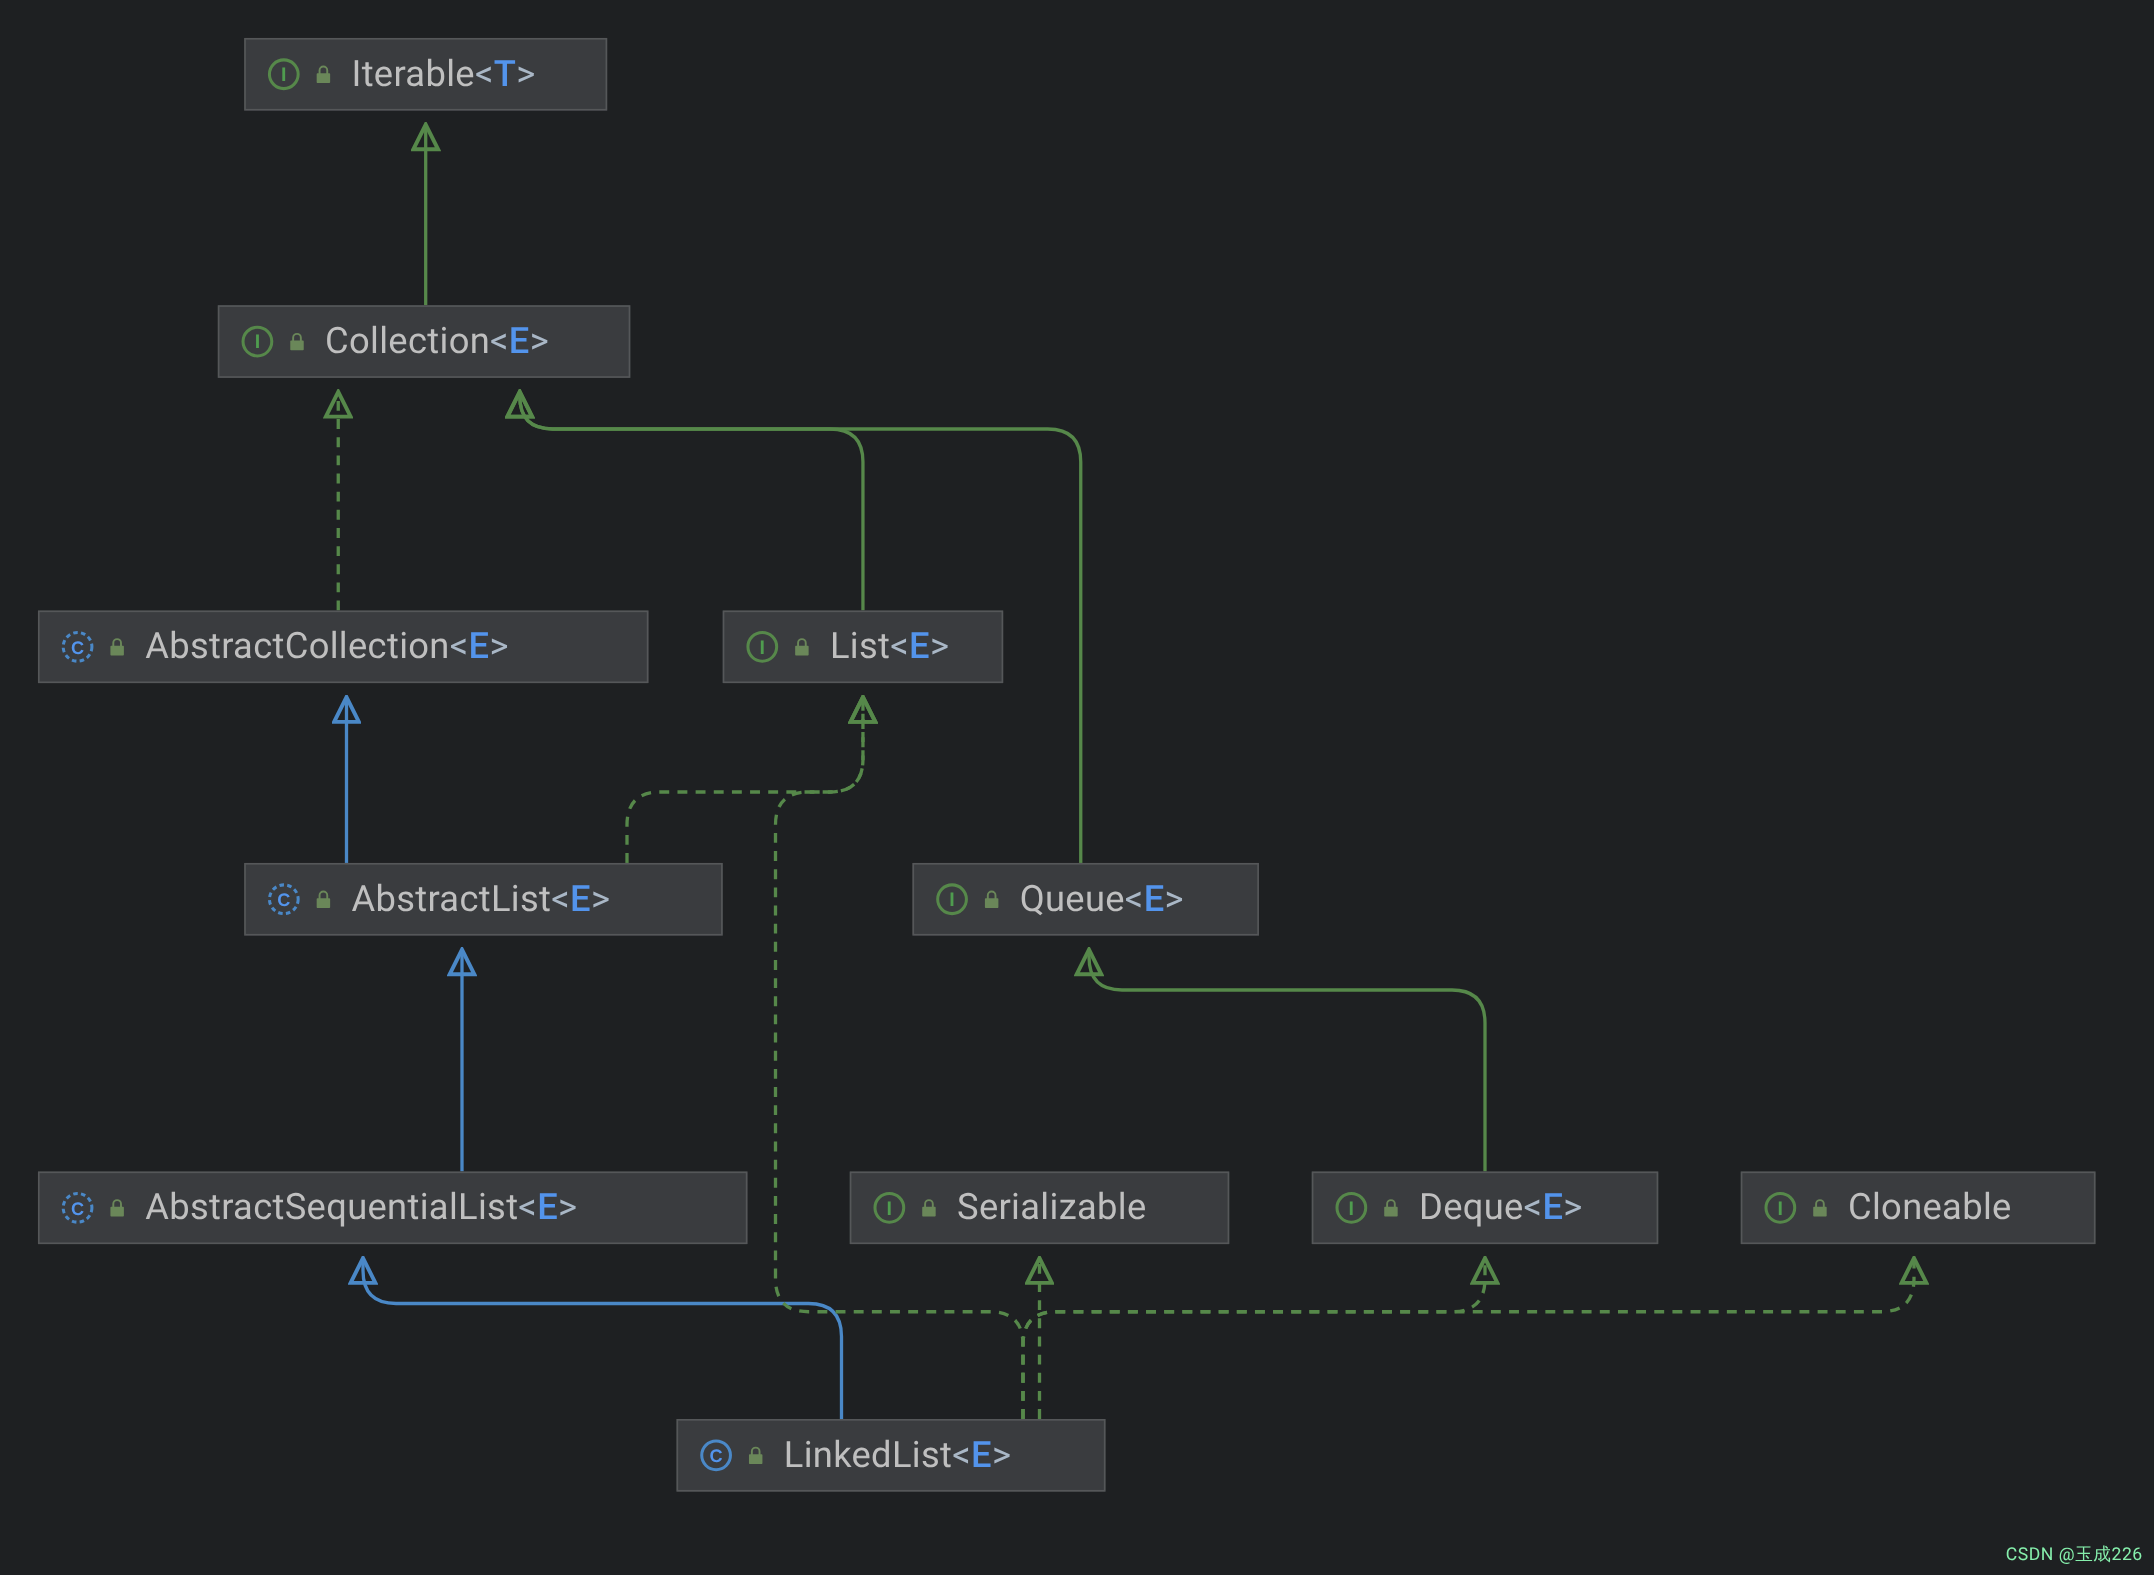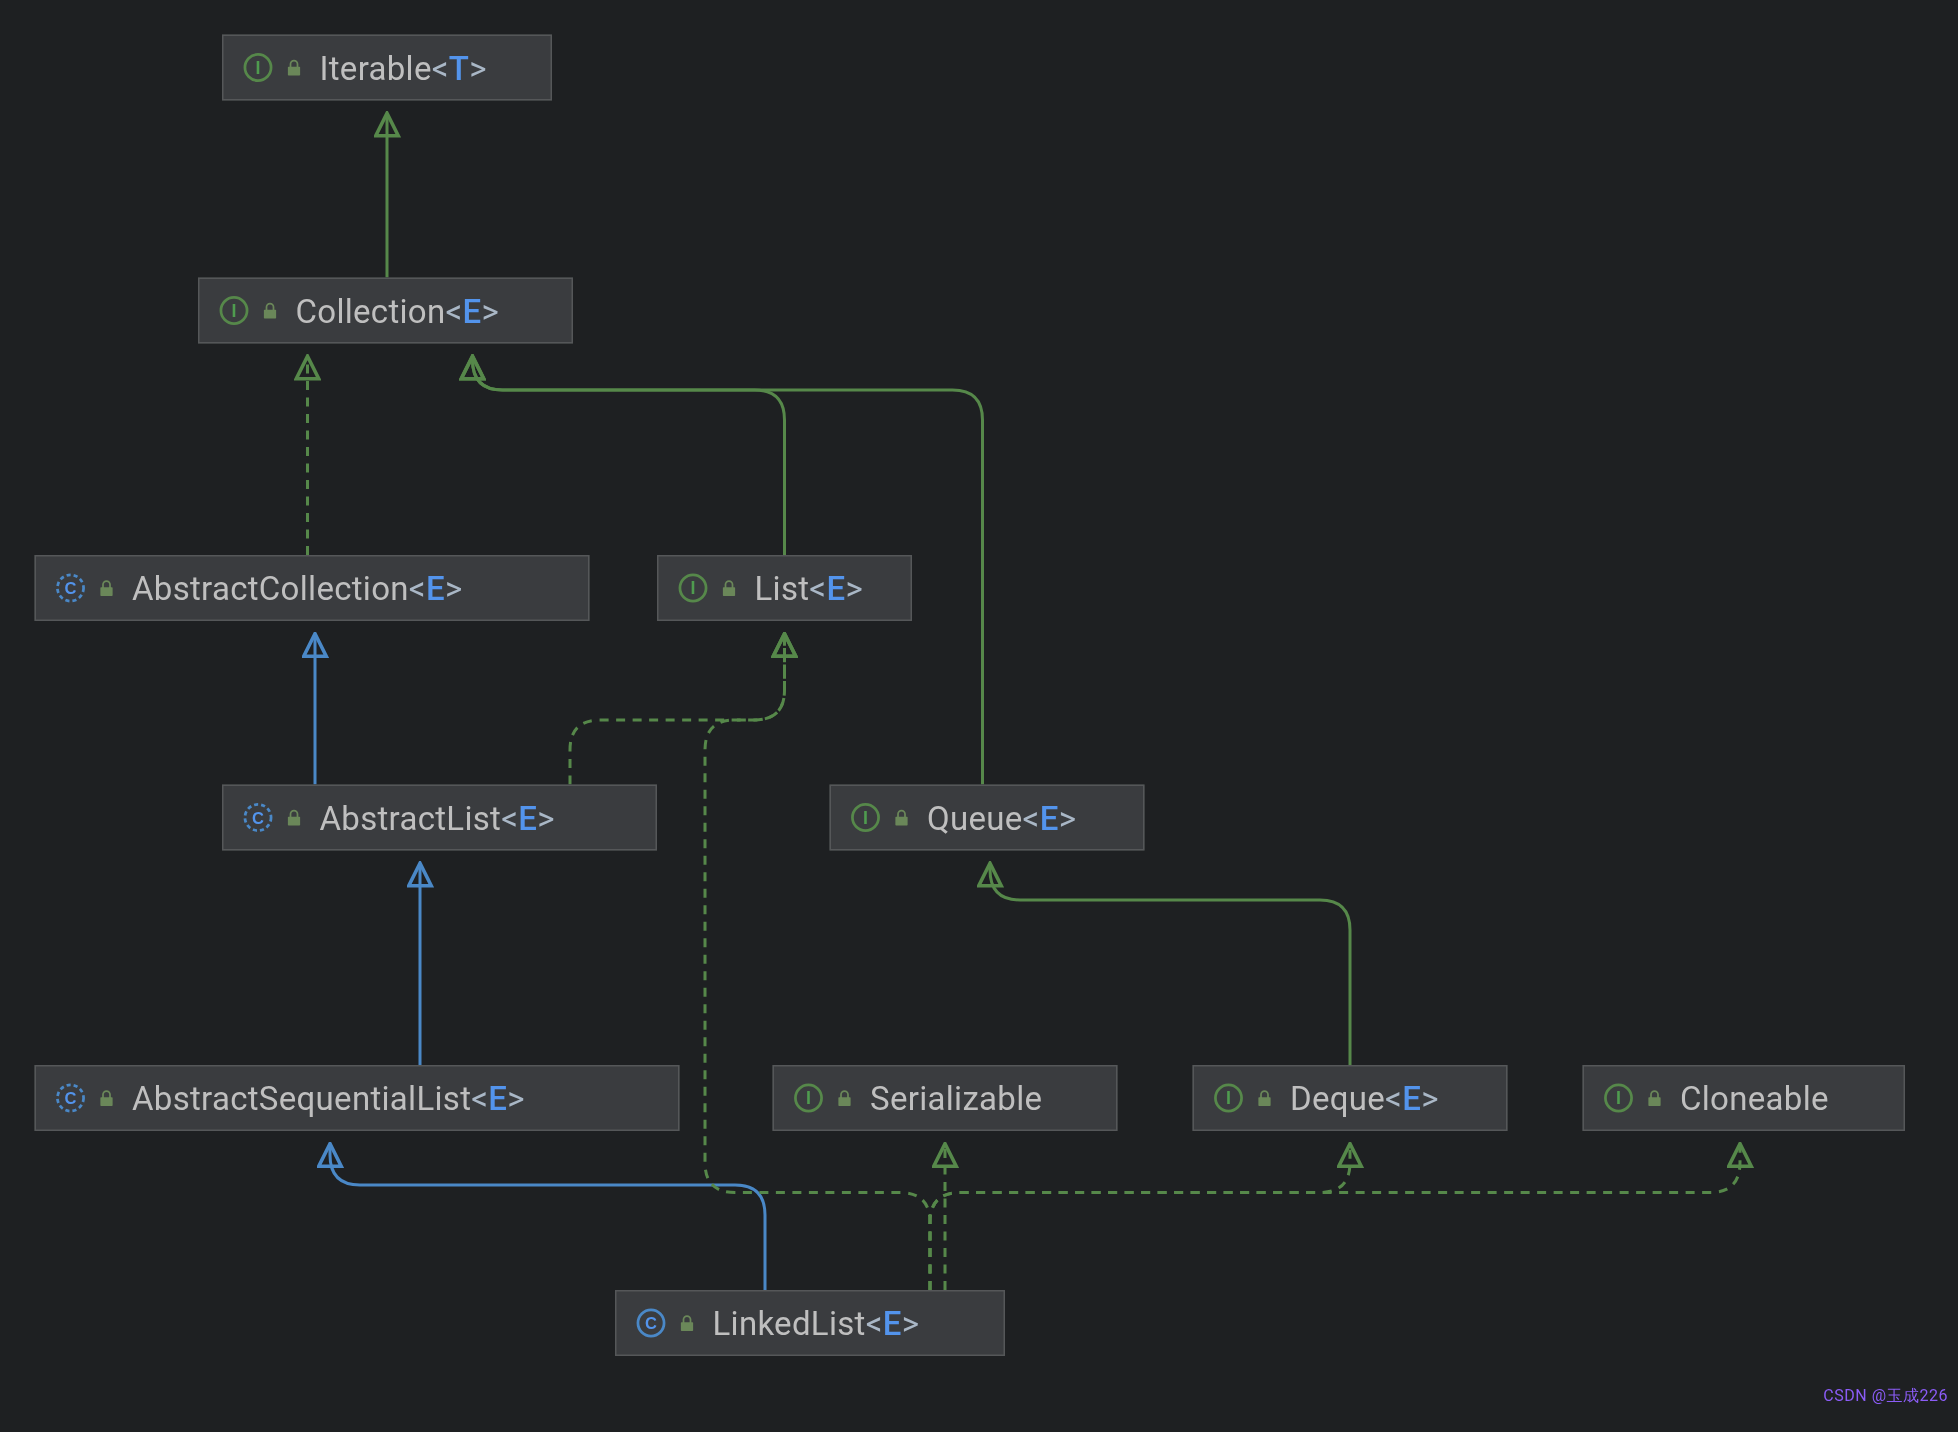--- a/index.html
+++ b/index.html
@@ -56,23 +56,23 @@
   .name {
     font-size: 22px;
     color: #BFBFBF;
     letter-spacing: 0.2px;
   }
   .gen  { color: #A9B7C6; }
   .tp   { color: #5394EC; font-weight: 500; }
   .watermark {
     position: absolute;
     right: 10px;
-    bottom: 25px;
+    bottom: 8px;
     font-size: 16px;
-    color: #8b5cf6;
+    color: #86efac;
     letter-spacing: 0.5px;
   }
 </style>
 </head>
 <body>
 
 <div class="canvas">
   <svg class="edges" viewBox="0 0 1305 955" preserveAspectRatio="none">
     <defs>
       <marker id="arrow-ext" viewBox="0 0 12 12" refX="10" refY="6" markerWidth="9" markerHeight="9" orient="auto-start-reverse">

